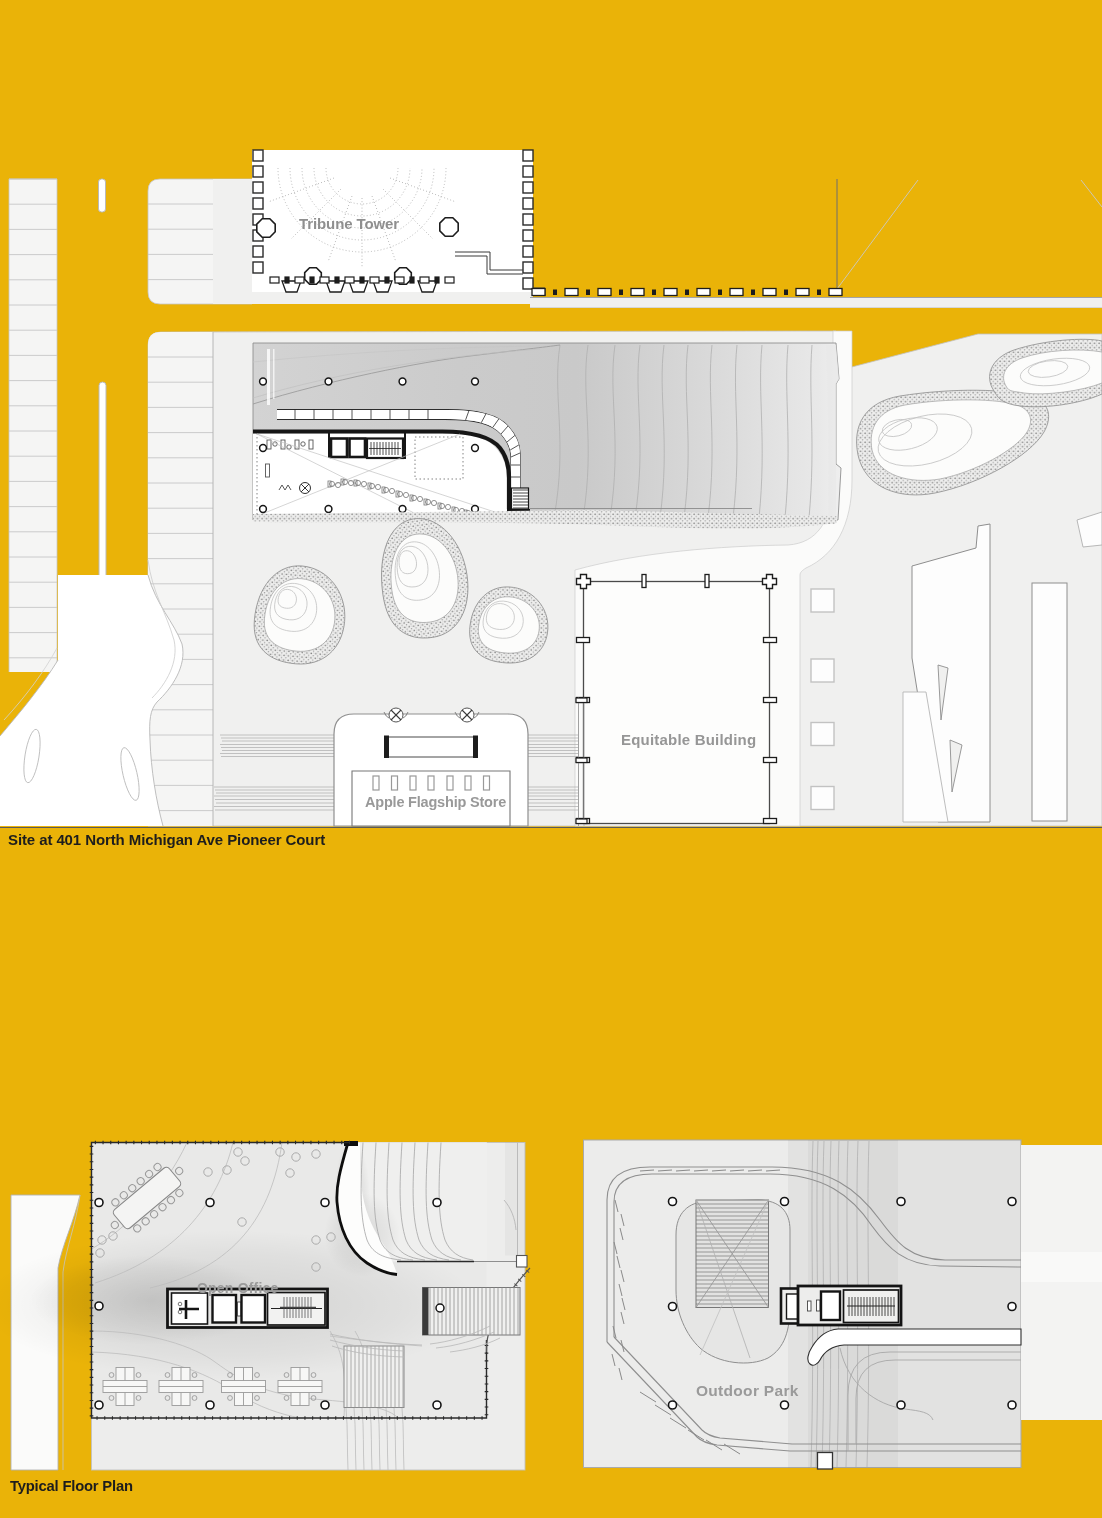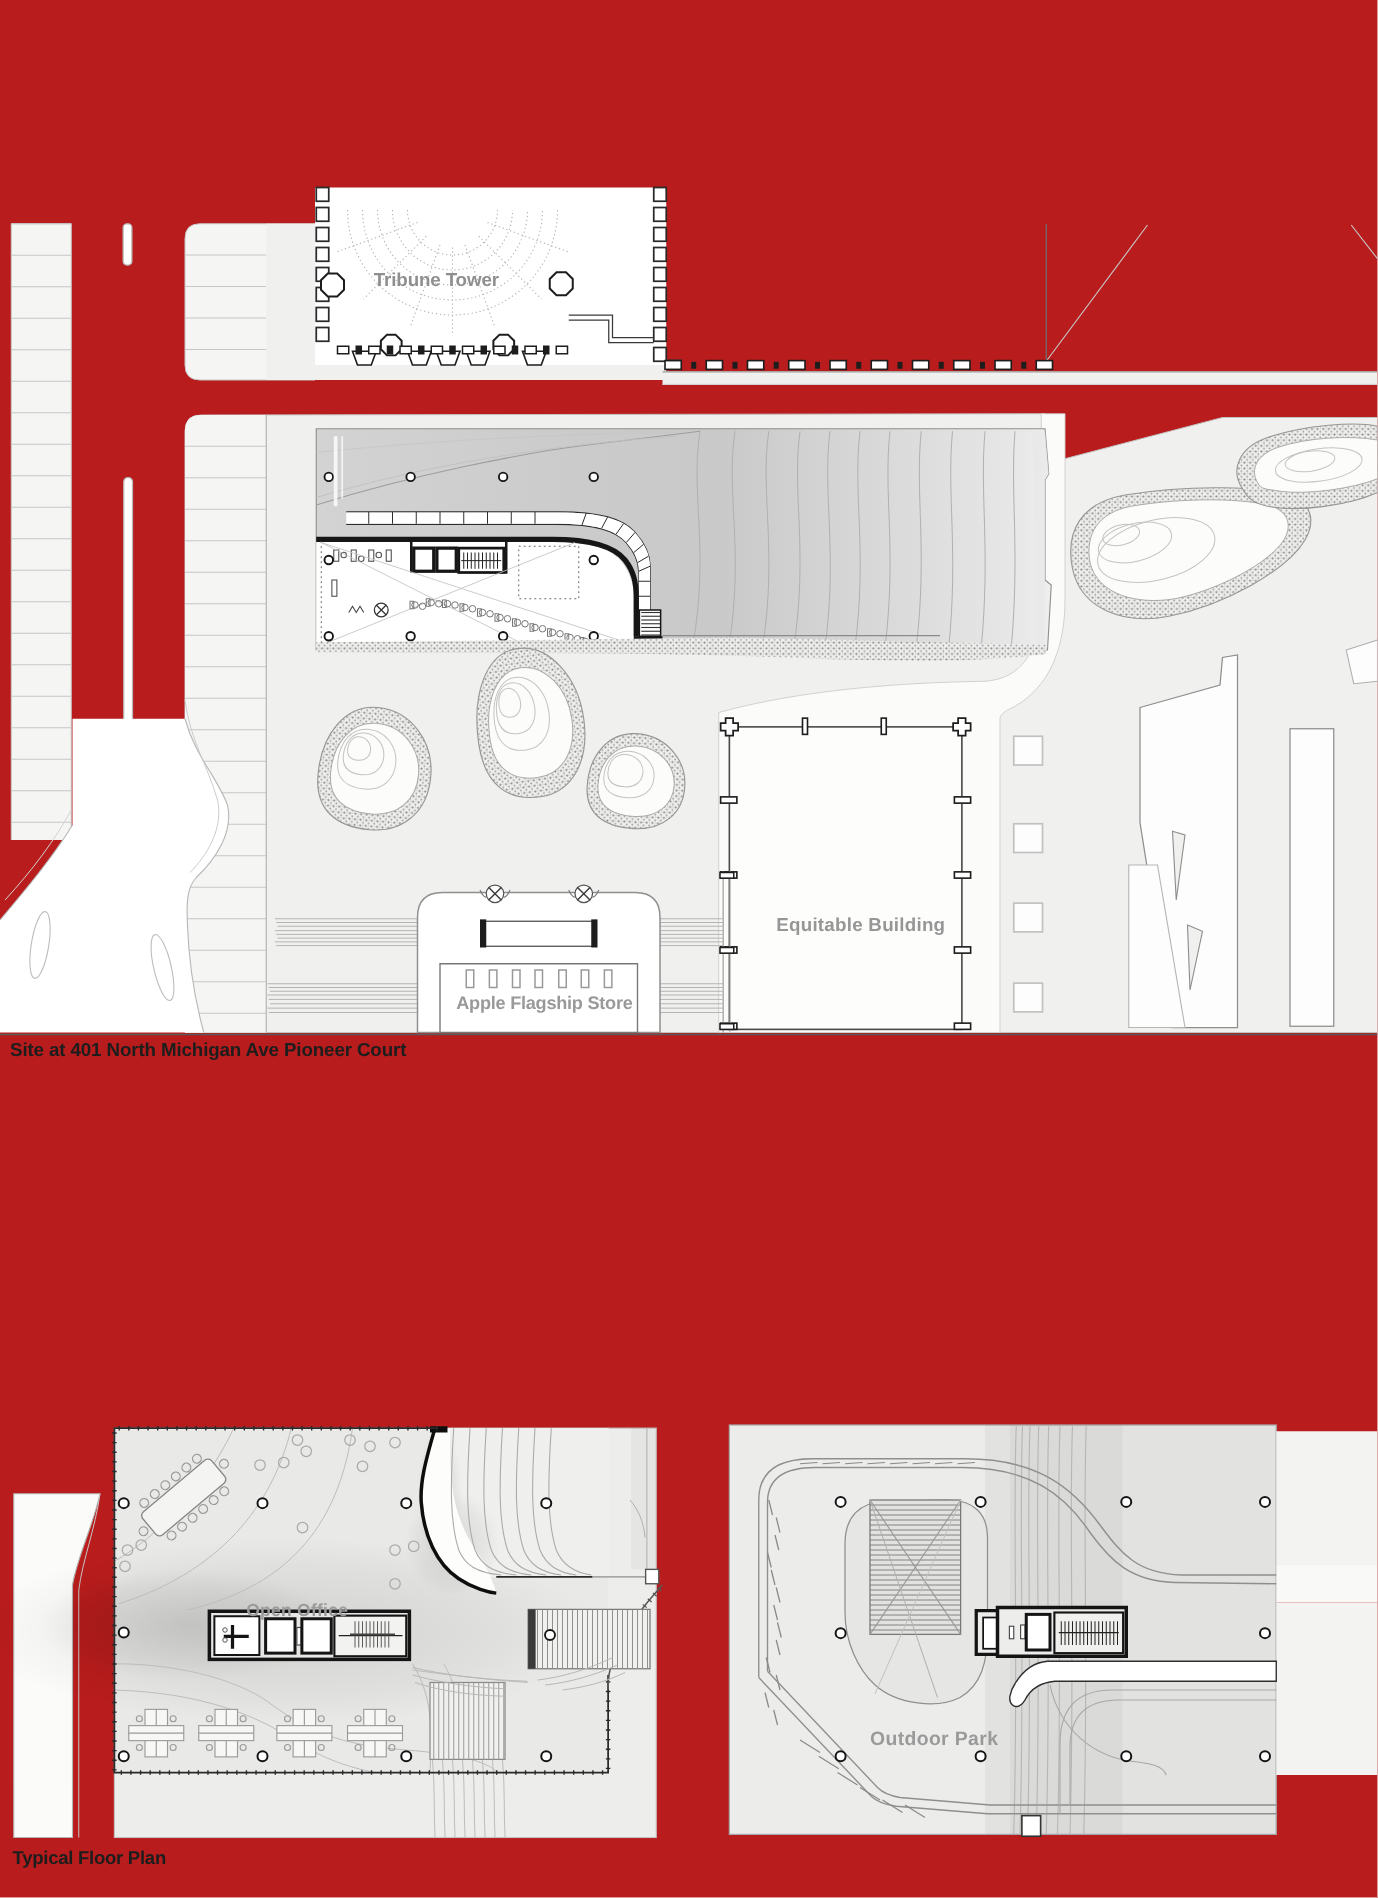--- a/index.html
+++ b/index.html
@@ -1,16 +1,16 @@
 <!DOCTYPE html>
 <html><head>
 <meta charset="utf-8">
 <style>
 html,body{margin:0;padding:0;background:#fff;}
-#page{position:relative;width:1102px;height:1518px;background:#b91c1c;overflow:hidden;
+#page{position:relative;width:1102px;height:1518px;background:#eab308;overflow:hidden;
 font-family:"Liberation Sans",sans-serif;}
 svg{position:absolute;top:0;left:0;}
 </style>
 </head>
 <body>
 <div id="page">
 <svg width="1102" height="1518" viewBox="0 0 1102 1518">
 <defs>
 <pattern id="dots" width="4.5" height="4.5" patternUnits="userSpaceOnUse">
 <rect width="4.5" height="4.5" fill="#efefee"></rect>

